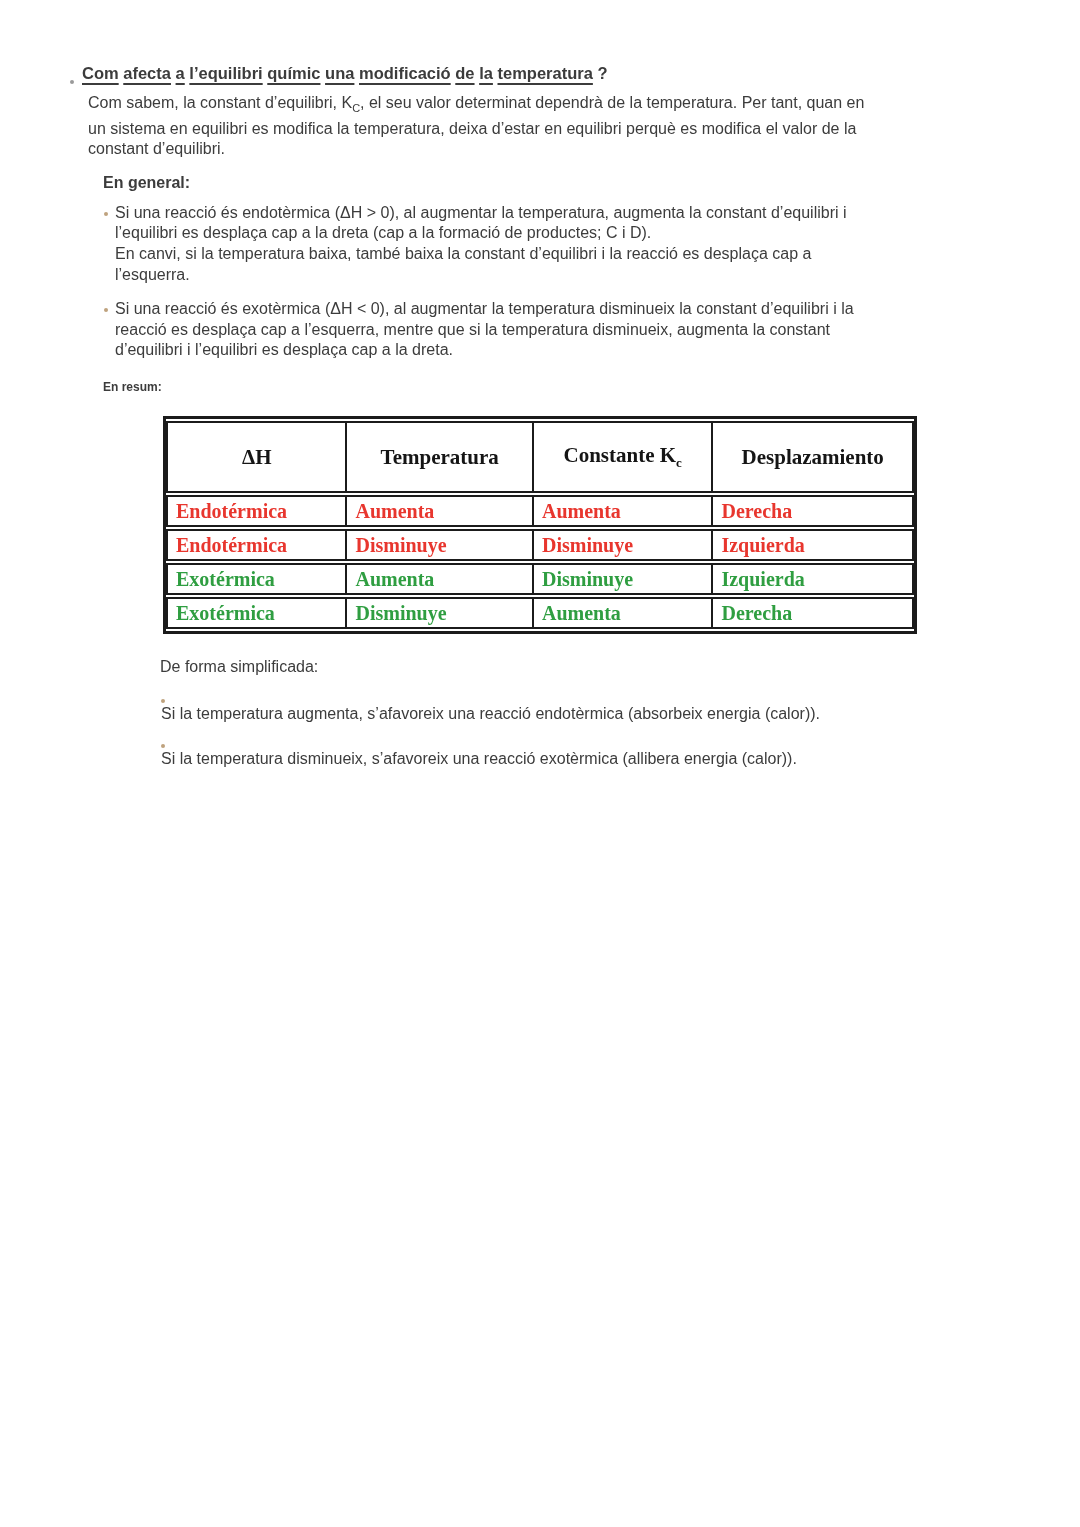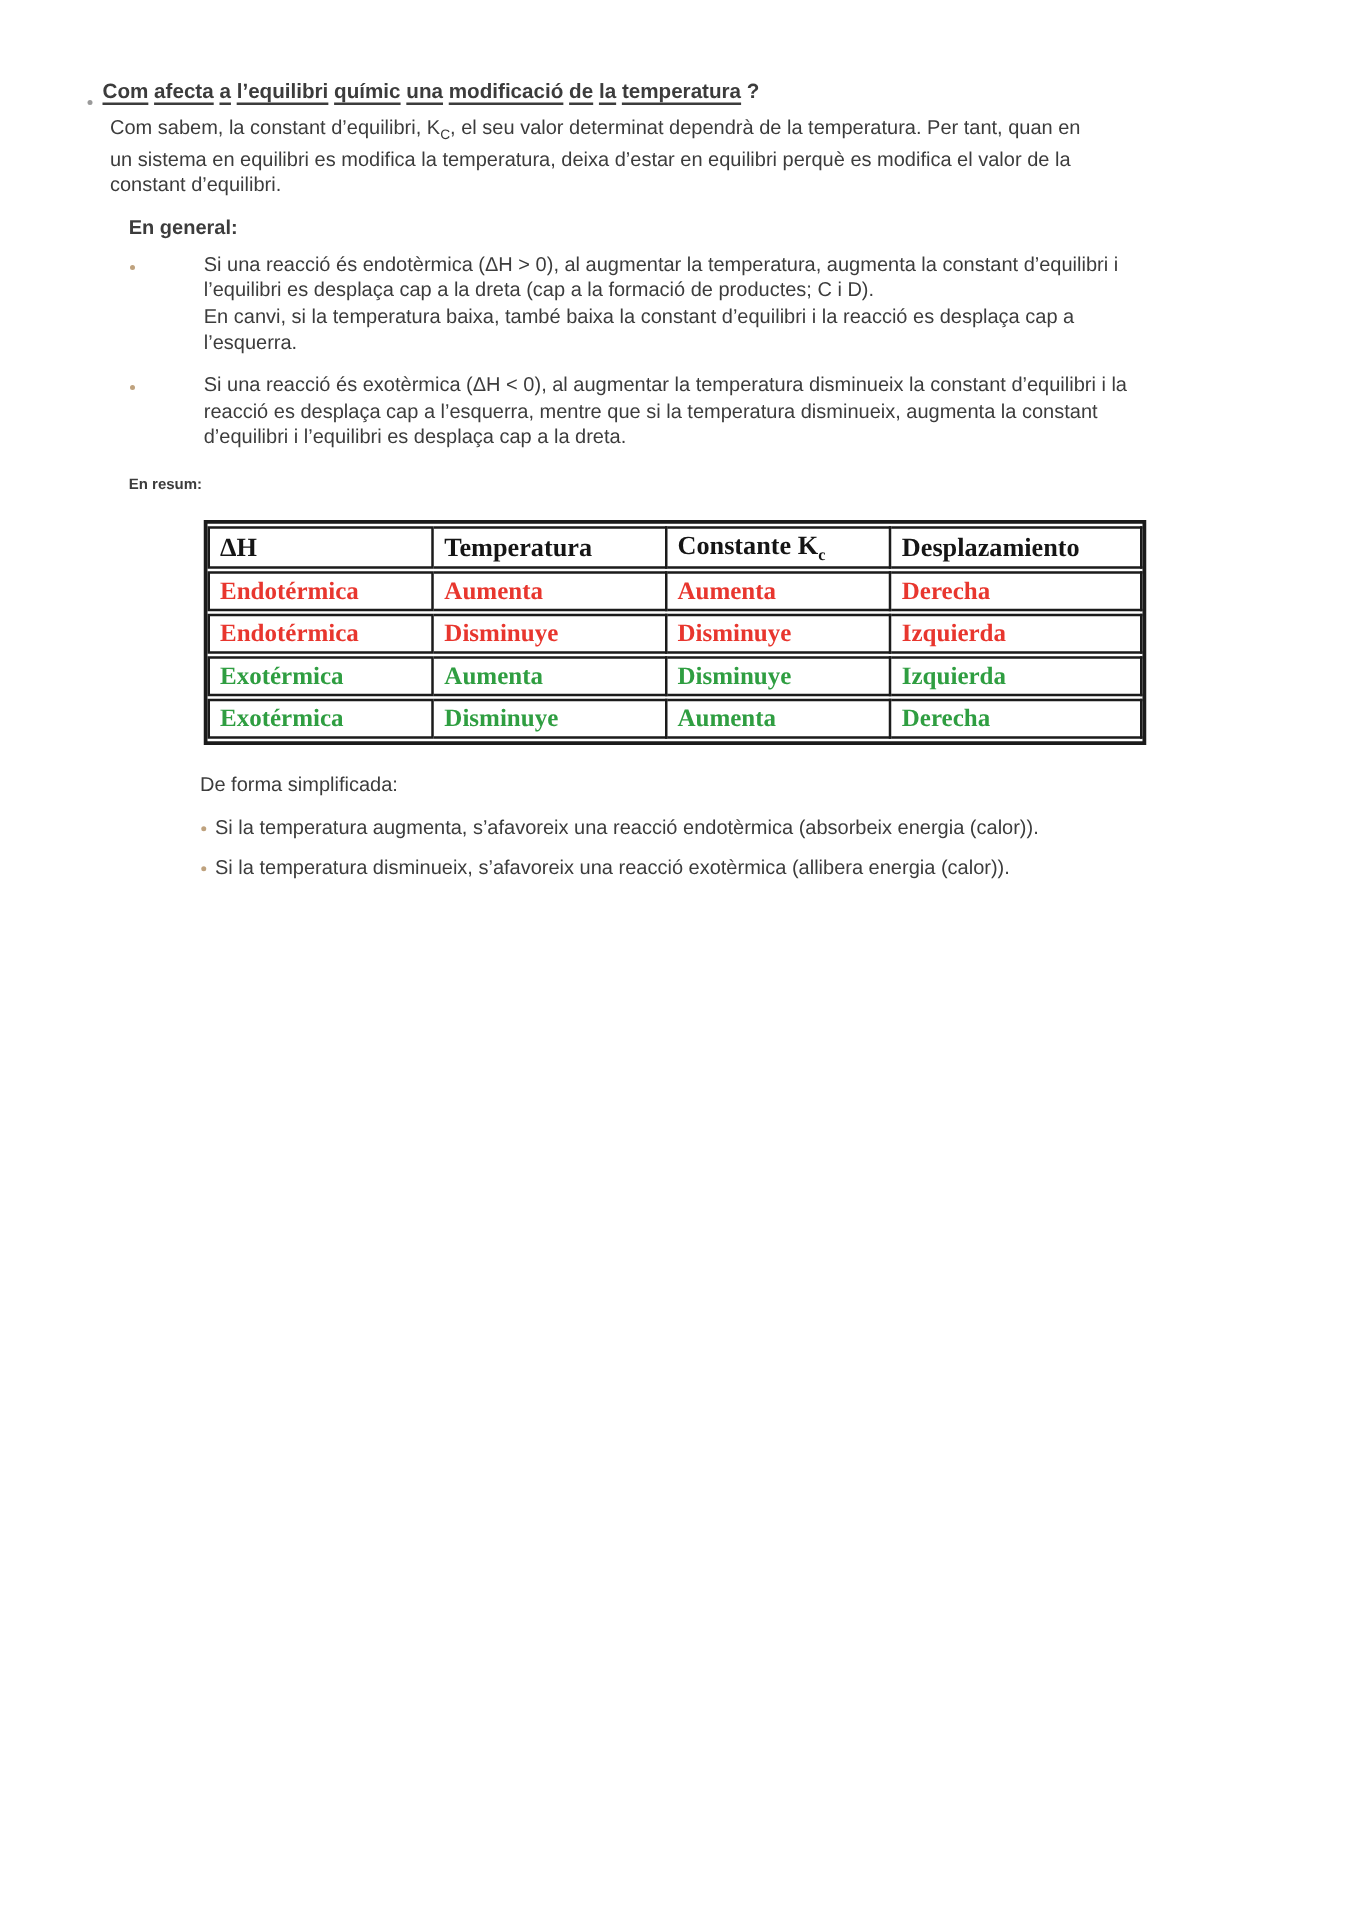--- a/index.html
+++ b/index.html
@@ -33,21 +33,21 @@
   sub.kc { font-size:11px; }
 
   
   .h-general { margin:12px 0 0 103px; font-size:16px; font-weight:700; line-height:21px; }
   .h-resum   { margin:16px 12px 0 103px; font-size:12px; font-weight:700; line-height:21px; }
 
   
   .bullet-item {
     display:flex; align-items:flex-start;
     margin:10px 0 0 104px;
-    font-size:16px; line-height:20.8px;gap:48px;
+    font-size:16px; line-height:20.8px;
   }
   .bullet-item + .bullet-item { margin-top:13px; }
 
   
   .kc-table {
     margin:18px 0 0 163px;
     border:3px solid var(--table-border,#1b1b1b);
     border-collapse:separate; border-spacing:0 2px;
     table-layout:fixed; width:754px;
     font-family:"Liberation Serif", serif; font-weight:700;
@@ -55,40 +55,40 @@
   }
   .kc-table th, .kc-table td {
     border:2px solid var(--table-border,#1b1b1b);
     border-left:none;
     overflow:hidden;
   }
   .kc-table th:first-child, .kc-table td:first-child {
     border-left:2px solid var(--table-border,#1b1b1b);
   }
   .kc-table th {
-    font-size:21px; text-align:left; padding:1px 8px; color:#151515;
+    font-size:21px; text-align:center; padding:20px 8px; color:#151515;
     height:28px;
   }
   .kc-table td {
     font-size:20px; text-align:left; padding:1px 8px; height:26px;
   }
   .kc-table sub { font-size:13px; }
   .col-dh   { width:181px; }
   .col-temp { width:186px; }
   .col-kc   { width:179px; }
   .col-desp { width:200px; }
   tr[data-color="red"]   td { color:var(--table-red,#e8362e); }
   tr[data-color="green"] td { color:var(--table-green,#2f9e41); }
 
   
   .h-simpl { margin:22px 0 0 160px; font-size:16px; font-weight:400; line-height:21px; }
   .s-bullet {
     display:flex; align-items:flex-start;
     margin:13px 0 0 161px;
-    font-size:16px; line-height:21px;
+    font-size:16px; line-height:21px;flex-direction:column;
   }
   .s-bullet + .s-bullet { margin-top:11px;text-align:right; }
 </style>
 </head>
 <body>
 
 <div class="title-row">
   <span class="dot dot-gray"></span>
   <div class="line"><span><span class="uw">Com</span> <span class="uw">afecta</span> <span class="uw">a</span> <span class="uw">l’equilibri</span> <span class="uw">químic</span> <span class="uw">una</span> <span class="uw">modificació</span> <span class="uw">de</span> <span class="uw">la</span> <span class="uw">temperatura</span></span><span class="title-suffix"> ?</span></div>
 </div>

